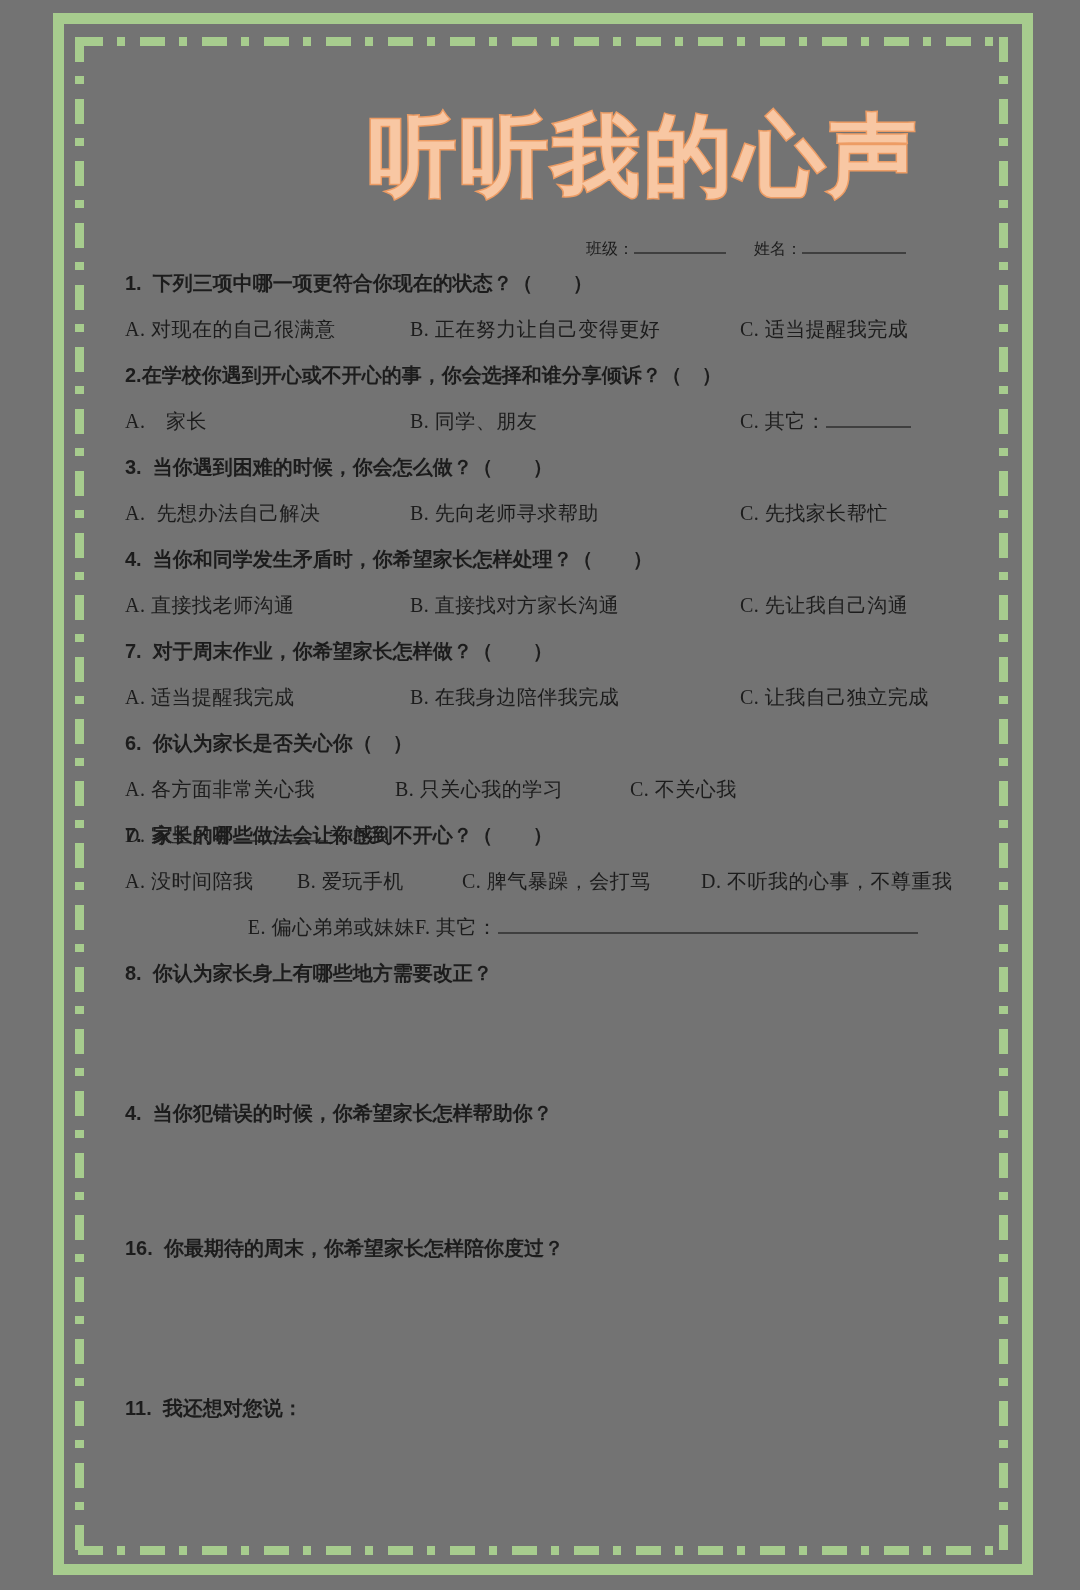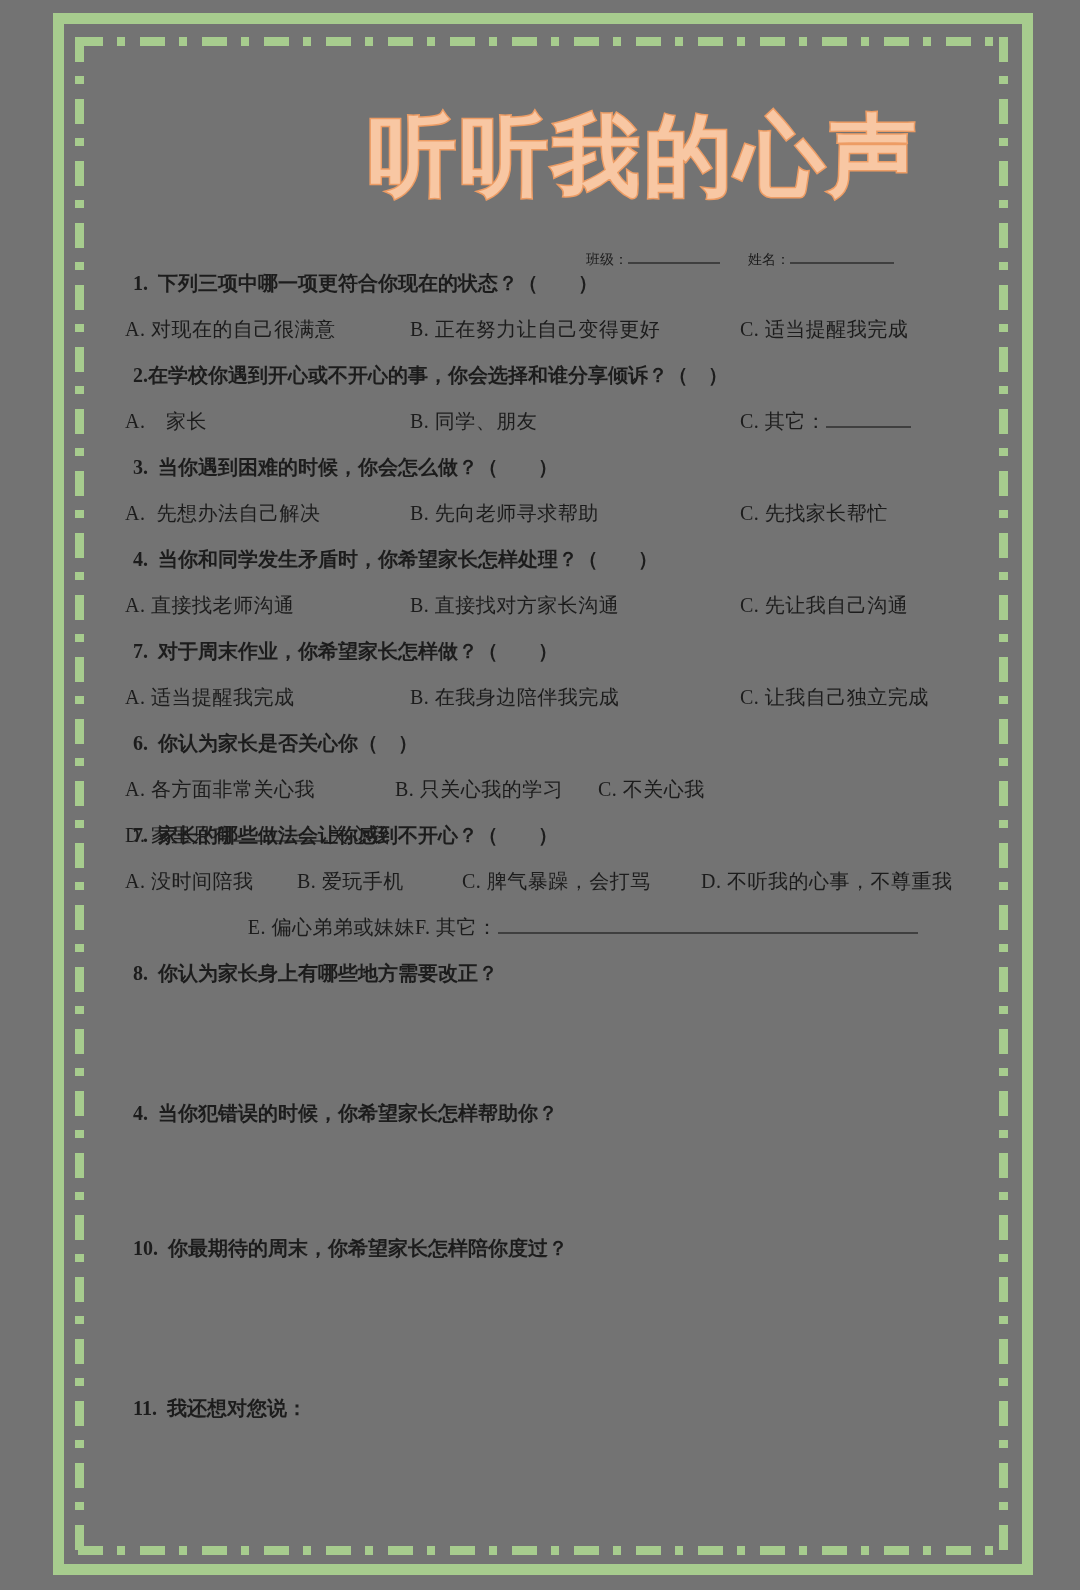--- a/index.html
+++ b/index.html
@@ -23,35 +23,35 @@
   .dash-right{left:999px;top:37px;height:1518px;}
   
   .title{
     position:absolute;left:368px;top:110px;margin:0;
     font-size:88px;line-height:1.05;font-weight:bold;letter-spacing:4px;
     color:#f8c7a3;-webkit-text-stroke:3px #ed9c64;paint-order:stroke fill;
     white-space:pre;font-family:"Liberation Sans",sans-serif;
   }
   
   .hdr{
-    position:absolute;left:586px;top:238px;font-size:14px;line-height:30px;
+    position:absolute;left:586px;top:228px;font-size:16px;line-height:30px;
     font-family:"Liberation Serif",serif;white-space:nowrap;
   }
   .hdr .lbl{white-space:pre;}
   .blank{display:inline-block;height:24px;border-bottom:2px solid #3f3f3f;vertical-align:baseline;}
   .blank-class{width:92px;margin-right:28px;}
   .blank-name{width:104px;}
   
   .content{position:absolute;left:125px;top:260px;width:832px;}
   .row{height:46px;line-height:46px;font-size:20px;}
-  .qrow{font-weight:bold;white-space:pre;font-family:Liberation Serif, serif;margin-left:8px;}
+  .qrow{font-weight:bold;white-space:pre;font-family:Liberation Sans, sans-serif;}
   .orow{font-family:"Liberation Serif",serif;letter-spacing:0.5px;font-size:20px;}
   .col{display:inline-block;white-space:pre;vertical-align:top;}
   .w285{width:285px;}.w330{width:330px;}
-  .w238{width:238px;}.w203{width:203px;margin-left:32px;}.w136{width:136px;}
+  .w238{width:238px;}.w203{width:203px;margin-left:32px;}.w136{width:136px;margin-left:32px;}
   .w172{width:172px;}.w165{width:165px;}.w239{width:239px;}
   .w290{width:290px;text-align:right;}
   .blank-small{width:85px;}
   .blank-mid{width:95px;}
   .blank-long{width:420px;}
   .sp94{height:94px;}
   .sp89{height:89px;}
   .sp114{height:114px;}
   .sp100{height:100px;}
 </style>
@@ -93,20 +93,20 @@
     <div class="row qrow">7.  家长的哪些做法会让你感到不开心？（　　）</div>
     <div class="row orow"><span class="col w172">A. 没时间陪我</span><span class="col w165">B. 爱玩手机</span><span class="col w239">C. 脾气暴躁，会打骂</span><span class="col">D. 不听我的心事，不尊重我</span></div>
     <div class="row orow"><span class="col w290">E. 偏心弟弟或妹妹</span><span class="col"><span class="lbl col">F. 其它：</span><span class="blank blank-long"></span></span></div>
 
     <div class="row qrow">8.  你认为家长身上有哪些地方需要改正？</div>
     <div class="sp94"></div>
 
     <div class="row qrow">4.  当你犯错误的时候，你希望家长怎样帮助你？</div>
     <div class="sp89"></div>
 
-    <div class="row qrow">10.  你最期待的周末，你希望家长怎样陪你度过？</div>
+    <div class="row qrow">16.  你最期待的周末，你希望家长怎样陪你度过？</div>
     <div class="sp114"></div>
 
     <div class="row qrow">11.  我还想对您说：</div>
     <div class="sp100"></div>
 
   </div>
 </div>
 
 </body></html>

